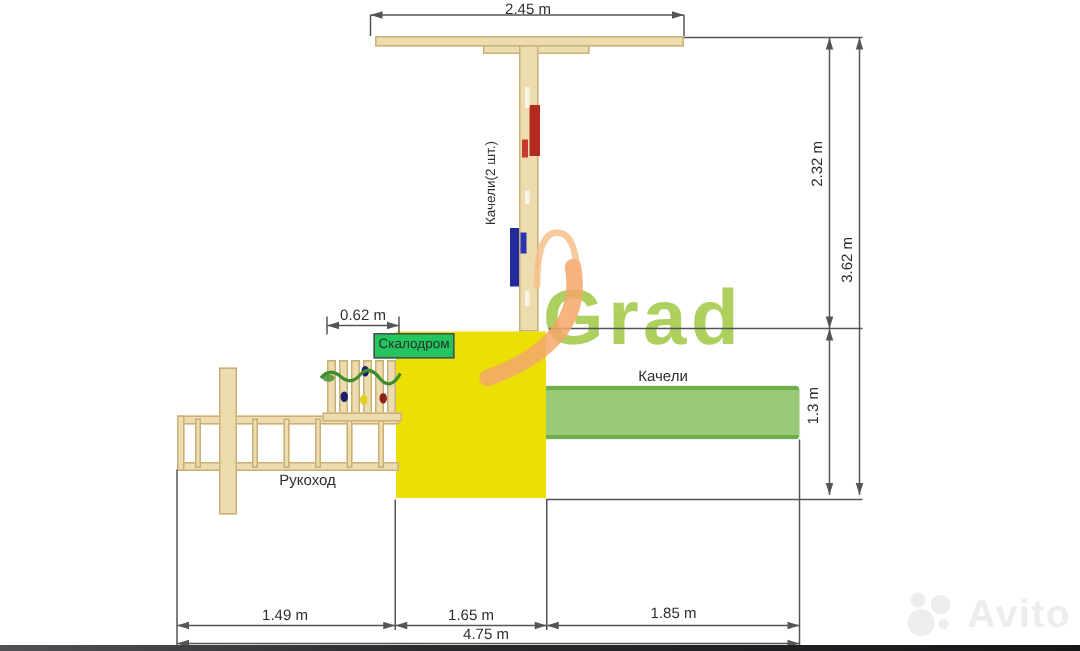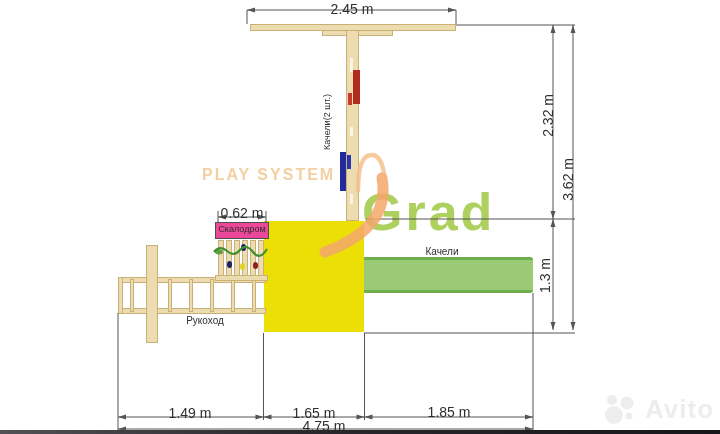--- a/index.html
+++ b/index.html
@@ -13,38 +13,37 @@
   .wood{position:absolute;z-index:2;background:var(--wood);border:1px solid var(--wood-border);box-sizing:border-box;}
   .flat{position:absolute;z-index:2;box-sizing:border-box;}
   .slot{position:absolute;z-index:3;background:#faf4e2;}
   .hold{position:absolute;z-index:4;border-radius:50%;width:5px;height:7px;}
   
   .overlay{position:absolute;left:0;top:0;z-index:5;pointer-events:none;}
   .overlay line{stroke:var(--dim-line);stroke-width:1;}
   .overlay .arrow{fill:var(--dim-line);stroke:none;}
   .overlay .wave{stroke:var(--wall-wave);stroke-width:2.2;fill:none;}
   .overlay .leaf{fill:var(--wall-wave);opacity:.8;}
-  .dim-label,.struct-label{position:absolute;z-index:6;font-size:14px;color:var(--dim-text);text-align:center;}
+  .dim-label,.struct-label{position:absolute;z-index:6;font-size:10px;color:var(--dim-text);text-align:center;}
   .struct-label{font-size:10px;}
   .vtext{writing-mode:vertical-rl;transform:rotate(180deg);}
-  .tag-box{position:absolute;z-index:6;background:#ec4899;border:1px solid #4e4e4e;font-size:9px;
-           color:#2e2e2e;text-align:center;line-height:13px;}
+  .tag-box{position:absolute;z-index:6;background:#22c55e;border:1px solid #4e4e4e;font-size:9px;
+           color:#2e2e2e;text-align:center;line-height:13px;margin-left:34px;}
   .glyph{position:absolute;z-index:7;opacity:.85;}
   
   .avito{position:absolute;z-index:8;display:flex;align-items:center;gap:4px;}
   .avito-text{font-size:26px;font-weight:bold;color:var(--avito-gray);letter-spacing:1px;}
   .footer{position:absolute;z-index:9;left:0;top:430px;width:720px;height:4px;
           background:linear-gradient(90deg,#515156 0%,#2a2a2e 40%,#17171a 100%);}
 </style>
 </head>
 <body>
 
 <div class="canvas">
 
-  <div class="wm wm-play" style="left:202px;top:166px;">PLAY SYSTEM</div>
   <div class="wm wm-brand" style="left:362px;top:186px;text-align:center;">Grad</div>
 
   <div class="wood" style="left:250px;top:24px;width:206px;height:7px;"></div>
   <div class="wood" style="left:322px;top:30px;width:71px;height:6px;"></div>
   <div class="wood" style="left:346px;top:30px;width:13px;height:191px;"></div>
   <div class="slot" style="left:350px;top:58px;width:3px;height:14px;"></div>
   <div class="slot" style="left:350px;top:127px;width:3px;height:9px;"></div>
   <div class="slot" style="left:350px;top:194px;width:3px;height:10px;"></div>
 
   <div class="flat" style="left:353px;top:70px;width:7px;height:34px;background:var(--swing-red);"></div>

